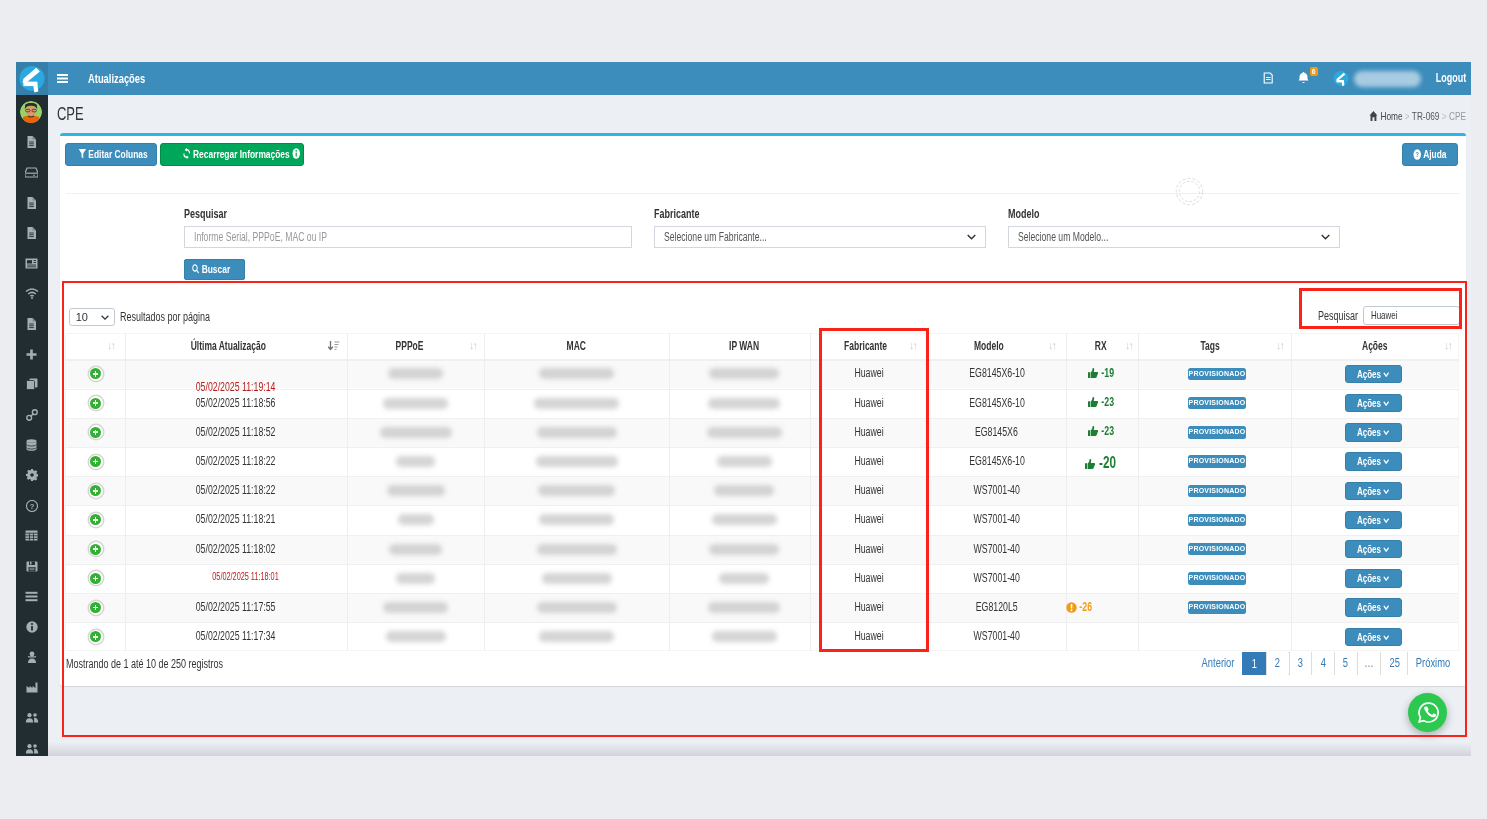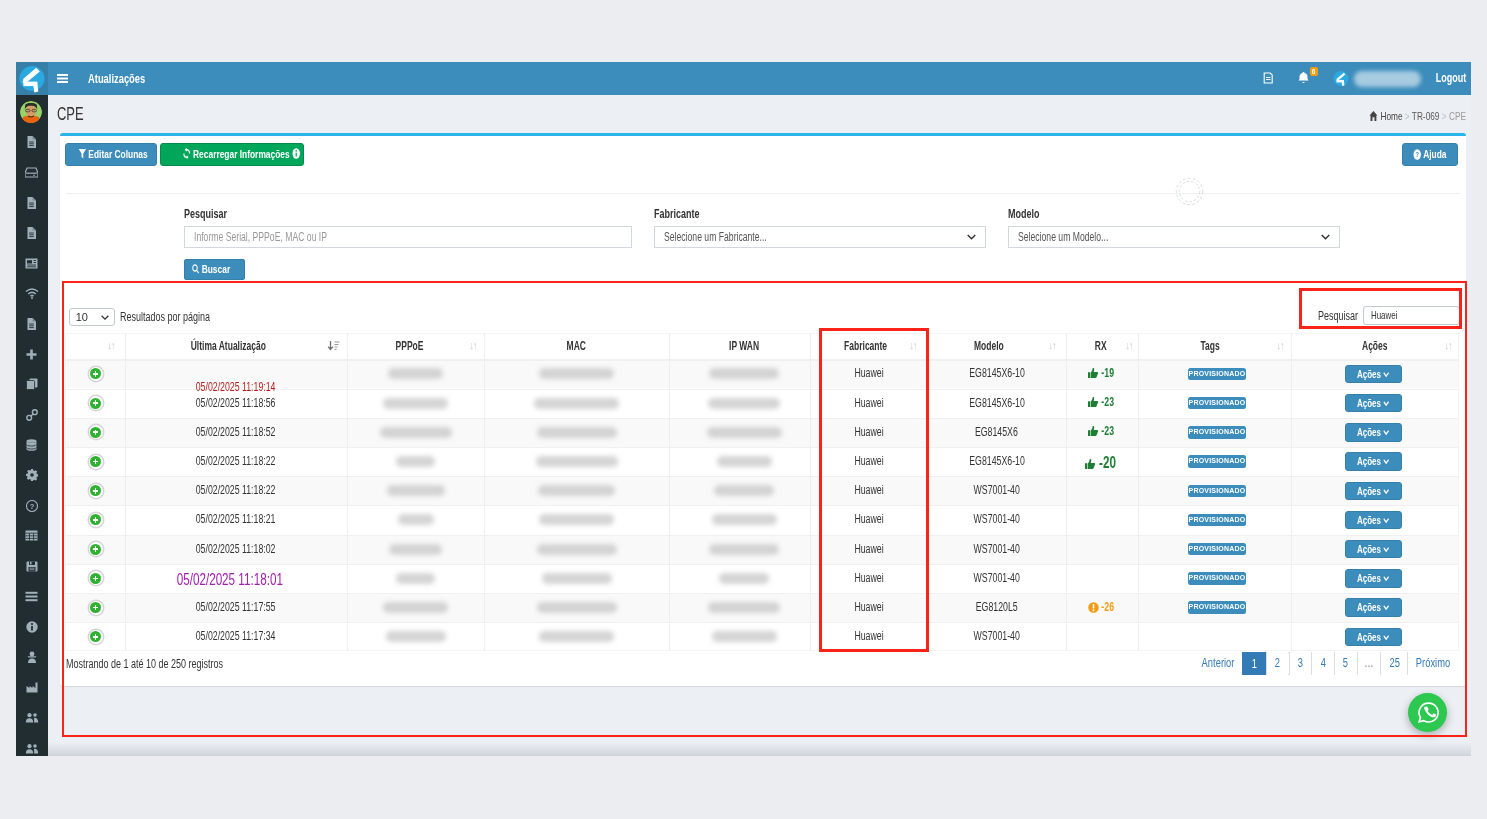--- a/index.html
+++ b/index.html
@@ -424,41 +424,41 @@
 <div class="abs" style="left:810.0px;top:541.6px;width:118.0px;text-align:center;font-size:12px;color:#333"><span class="sc">Huawei</span></div>
 <div class="abs" style="left:928.0px;top:541.6px;width:137.5px;text-align:center;font-size:12px;color:#333"><span class="sc">WS7001-40</span></div>
 <div class="abs" style="left:1188.0px;top:542.9px;width:58px;height:12.5px;background:#3c8dbc;border-radius:2.5px;color:#fff;font-size:7px;font-weight:bold;line-height:12.5px;text-align:center;letter-spacing:0.2px">PROVISIONADO</div>
 <div class="abs" style="left:1345px;top:539.9px;width:57px;height:18.5px;background:#3c8dbc;border:1px solid #367fa9;border-radius:3px;color:#fff;font-size:11px;font-weight:bold;line-height:16.5px;text-align:center;white-space:nowrap"><span class="sc">Ações <svg style="display:inline-block;vertical-align:1px" width="8" height="5" viewBox="0 0 10 6" fill="none" stroke="#fff" stroke-width="2">
         <path d="M0.8 0.8 L5 5 L9.2 0.8"></path>
       </svg></span></div>
 <div class="abs" style="left:88.5px;top:571.3px;width:14px;height:14px;border-radius:50%;background:#fff;box-shadow:0 0 0 1.5px #d5d5d5"></div>
 <div class="abs" style="left:90.0px;top:572.8px;width:11px;height:11px;border-radius:50%;background:#31b131"></div>
 <div class="abs" style="left:92.8px;top:577.5px;width:5.5px;height:1.7px;background:#fff"></div>
 <div class="abs" style="left:94.7px;top:575.6px;width:1.7px;height:5.5px;background:#fff"></div>
-<div class="abs" style="left:119px;top:570.8px;width:221.3px;text-align:center;font-size:16px;color:#a21caf"><span class="sc">05/02/2025 11:18:01</span></div>
+<div class="abs" style="left:135px;top:570.8px;width:221.3px;text-align:center;font-size:10px;color:#b91c1c"><span class="sc">05/02/2025 11:18:01</span></div>
 <div class="abs" style="left:396.0px;top:572.8px;width:39px;height:11px;border-radius:5px;background:#c6c6c6;filter:blur(2.5px);opacity:0.75"></div>
 <div class="abs" style="left:541.5px;top:572.8px;width:70px;height:11px;border-radius:5px;background:#c6c6c6;filter:blur(2.5px);opacity:0.75"></div>
 <div class="abs" style="left:719.0px;top:572.8px;width:50px;height:11px;border-radius:5px;background:#c6c6c6;filter:blur(2.5px);opacity:0.75"></div>
 <div class="abs" style="left:810.0px;top:570.8px;width:118.0px;text-align:center;font-size:12px;color:#333"><span class="sc">Huawei</span></div>
 <div class="abs" style="left:928.0px;top:570.8px;width:137.5px;text-align:center;font-size:12px;color:#333"><span class="sc">WS7001-40</span></div>
 <div class="abs" style="left:1188.0px;top:572.1px;width:58px;height:12.5px;background:#3c8dbc;border-radius:2.5px;color:#fff;font-size:7px;font-weight:bold;line-height:12.5px;text-align:center;letter-spacing:0.2px">PROVISIONADO</div>
 <div class="abs" style="left:1345px;top:569.1px;width:57px;height:18.5px;background:#3c8dbc;border:1px solid #367fa9;border-radius:3px;color:#fff;font-size:11px;font-weight:bold;line-height:16.5px;text-align:center;white-space:nowrap"><span class="sc">Ações <svg style="display:inline-block;vertical-align:1px" width="8" height="5" viewBox="0 0 10 6" fill="none" stroke="#fff" stroke-width="2">
         <path d="M0.8 0.8 L5 5 L9.2 0.8"></path>
       </svg></span></div>
 <div class="abs" style="left:88.5px;top:600.5px;width:14px;height:14px;border-radius:50%;background:#fff;box-shadow:0 0 0 1.5px #d5d5d5"></div>
 <div class="abs" style="left:90.0px;top:602.0px;width:11px;height:11px;border-radius:50%;background:#31b131"></div>
 <div class="abs" style="left:92.8px;top:606.6px;width:5.5px;height:1.7px;background:#fff"></div>
 <div class="abs" style="left:94.7px;top:604.8px;width:1.7px;height:5.5px;background:#fff"></div>
 <div class="abs" style="left:125.4px;top:600.0px;width:221.3px;text-align:center;font-size:12px;color:#333"><span class="sc">05/02/2025 11:17:55</span></div>
 <div class="abs" style="left:383.0px;top:602.0px;width:65px;height:11px;border-radius:5px;background:#c6c6c6;filter:blur(2.5px);opacity:0.75"></div>
 <div class="abs" style="left:536.5px;top:602.0px;width:80px;height:11px;border-radius:5px;background:#c6c6c6;filter:blur(2.5px);opacity:0.75"></div>
 <div class="abs" style="left:708.0px;top:602.0px;width:72px;height:11px;border-radius:5px;background:#c6c6c6;filter:blur(2.5px);opacity:0.75"></div>
 <div class="abs" style="left:810.0px;top:600.0px;width:118.0px;text-align:center;font-size:12px;color:#333"><span class="sc">Huawei</span></div>
 <div class="abs" style="left:928.0px;top:600.0px;width:137.5px;text-align:center;font-size:12px;color:#333"><span class="sc">EG8120L5</span></div>
-<div class="abs" style="left:1065.5px;top:599.5px;width:72.5px;text-align:center;font-size:12px;font-weight:bold;color:#f39c12;white-space:nowrap"><svg style="display:inline-block;vertical-align:-2px" width="11" height="11" viewBox="0 0 12 12">
+<div class="abs" style="left:1065.5px;top:599.5px;width:72.5px;font-size:12px;font-weight:bold;color:#f39c12;white-space:nowrap"><svg style="display:inline-block;vertical-align:-2px" width="11" height="11" viewBox="0 0 12 12">
       <circle cx="6" cy="6" r="5.7" fill="#f39c12"></circle>
       <rect x="5.2" y="2.3" width="1.7" height="4.8" fill="#fff"></rect>
       <circle cx="6" cy="9" r="1" fill="#fff"></circle>
     </svg><span class="sc">-26</span></div>
 <div class="abs" style="left:1188.0px;top:601.3px;width:58px;height:12.5px;background:#3c8dbc;border-radius:2.5px;color:#fff;font-size:7px;font-weight:bold;line-height:12.5px;text-align:center;letter-spacing:0.2px">PROVISIONADO</div>
 <div class="abs" style="left:1345px;top:598.3px;width:57px;height:18.5px;background:#3c8dbc;border:1px solid #367fa9;border-radius:3px;color:#fff;font-size:11px;font-weight:bold;line-height:16.5px;text-align:center;white-space:nowrap"><span class="sc">Ações <svg style="display:inline-block;vertical-align:1px" width="8" height="5" viewBox="0 0 10 6" fill="none" stroke="#fff" stroke-width="2">
         <path d="M0.8 0.8 L5 5 L9.2 0.8"></path>
       </svg></span></div>
 <div class="abs" style="left:88.5px;top:629.7px;width:14px;height:14px;border-radius:50%;background:#fff;box-shadow:0 0 0 1.5px #d5d5d5"></div>
 <div class="abs" style="left:90.0px;top:631.2px;width:11px;height:11px;border-radius:50%;background:#31b131"></div>

